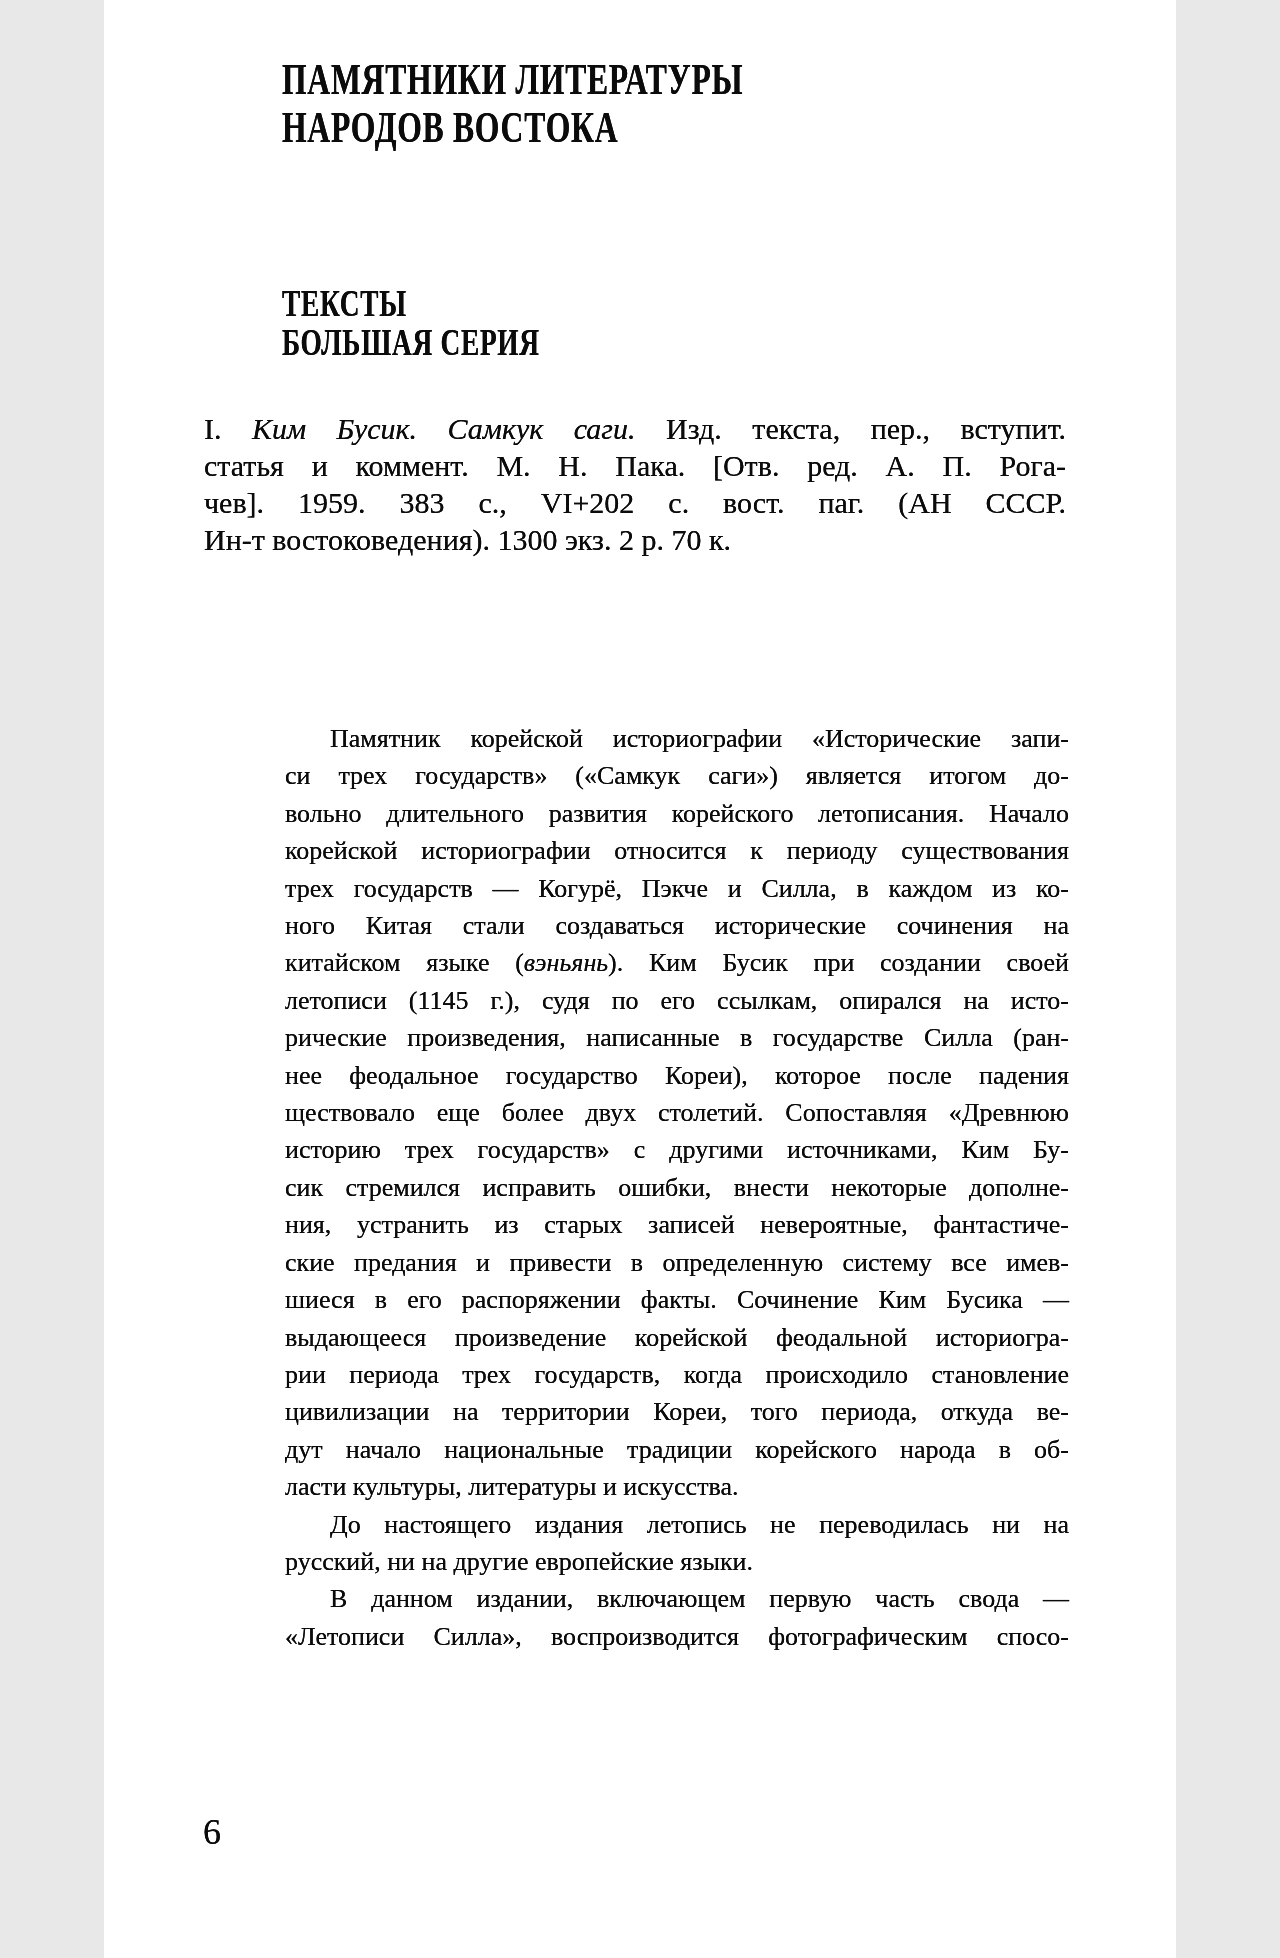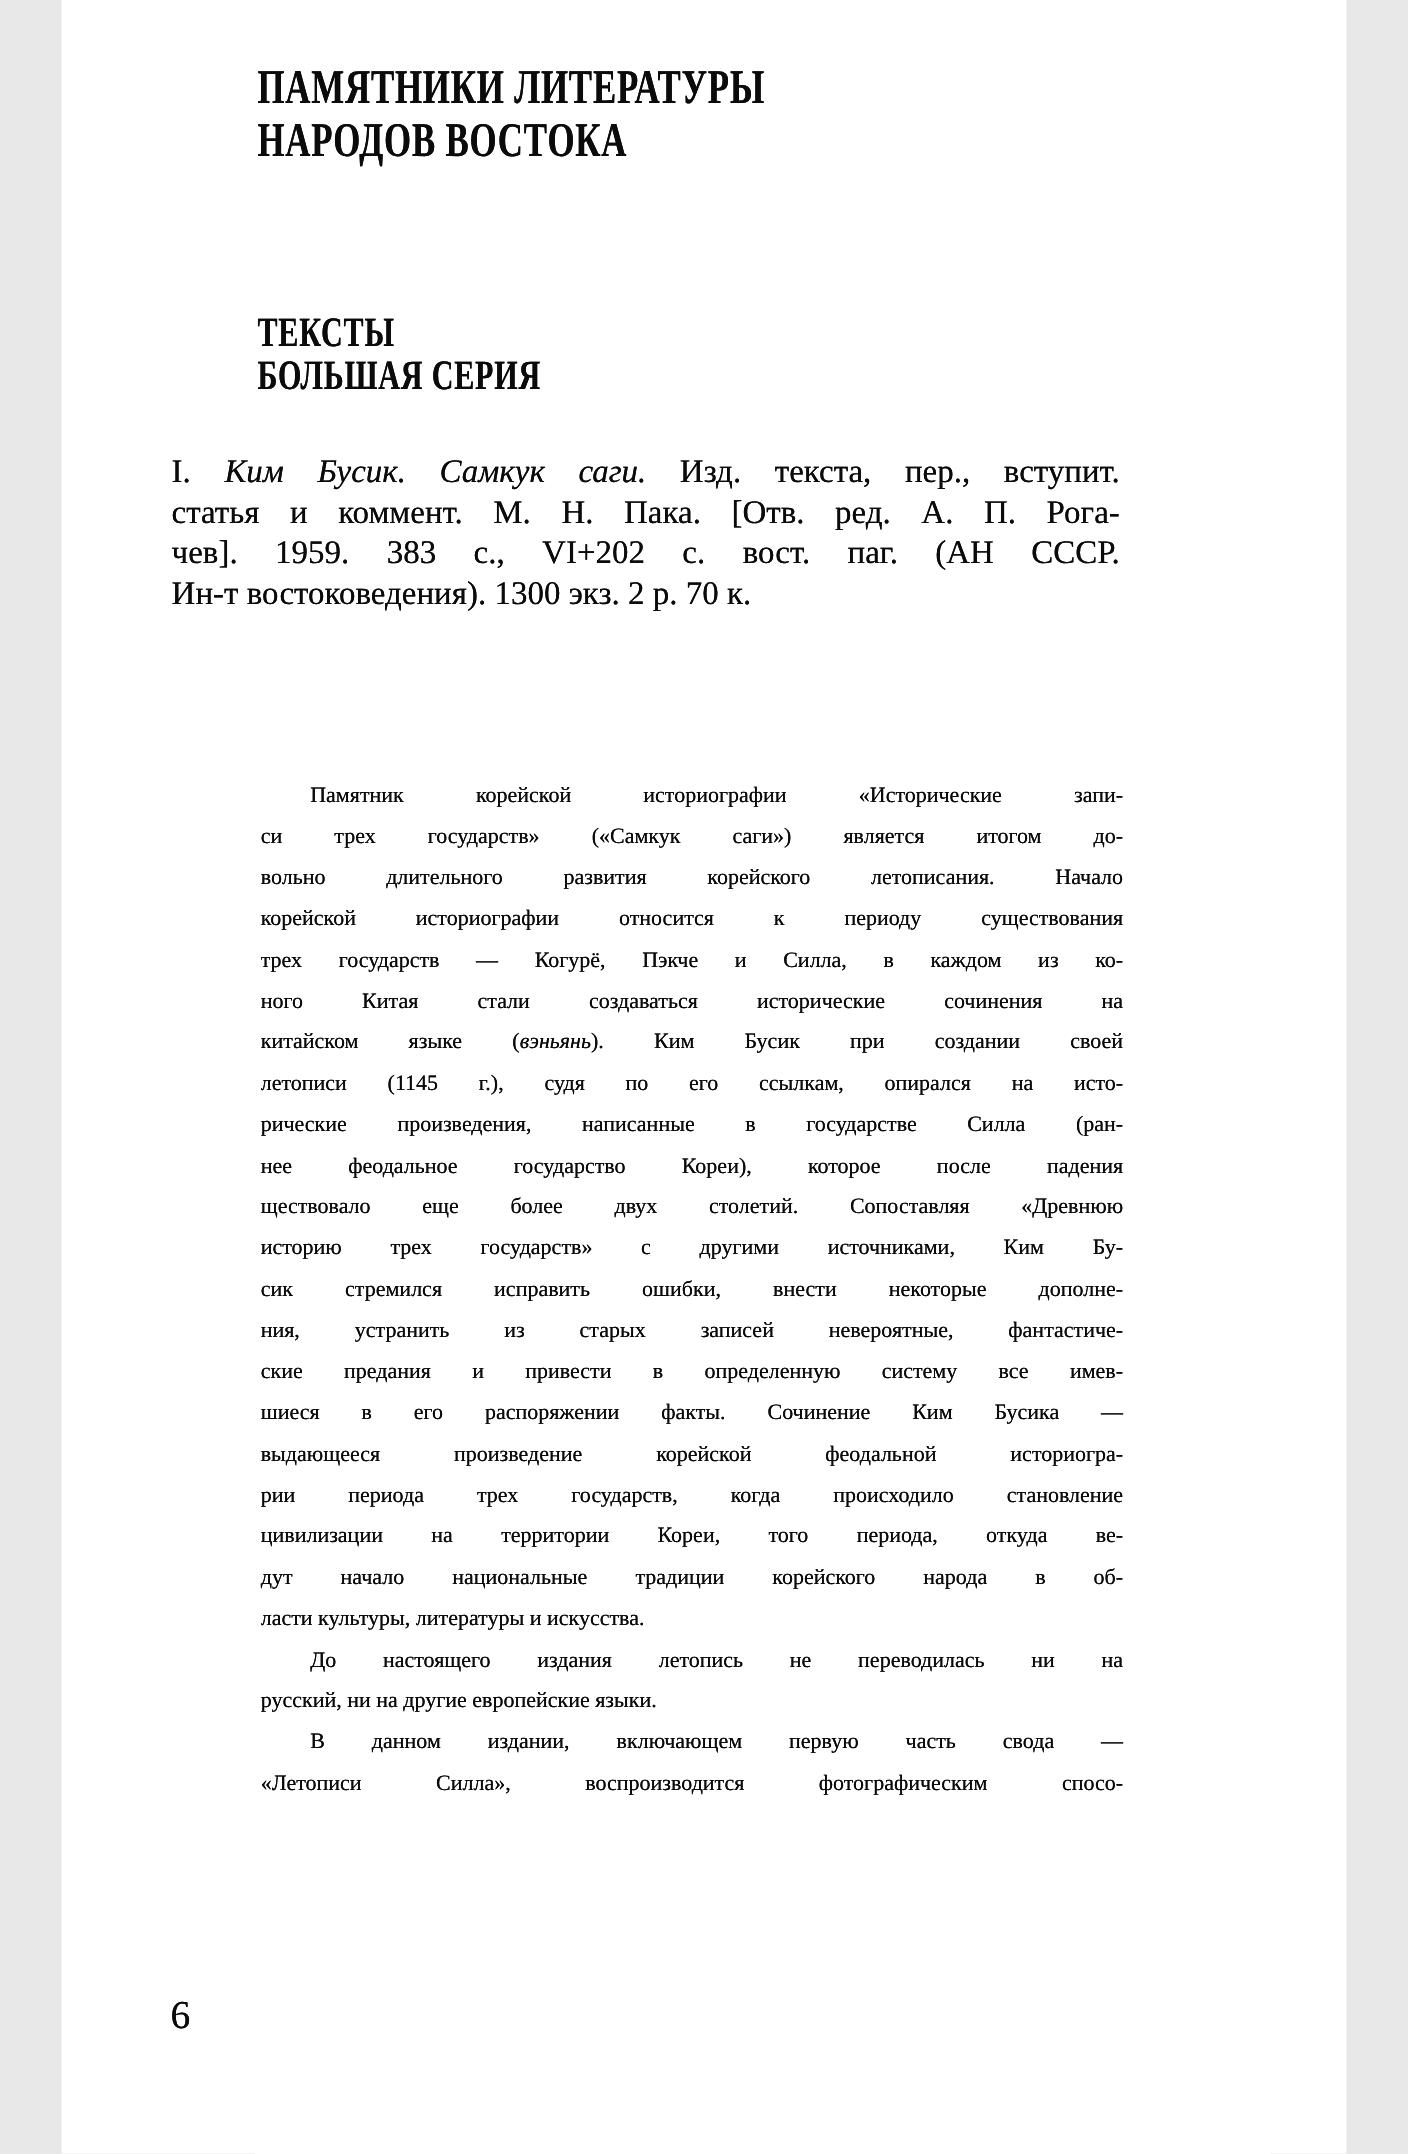--- a/index.html
+++ b/index.html
@@ -2,21 +2,21 @@
 <html lang="ru" style="--paper: #ffffff; --ink: #0b0b0b;"><head>
 <meta charset="utf-8">
 <style>
   :root{
     --paper:#ffffff;
     --ink:#0b0b0b;
   }
   html,body{margin:0;padding:0;background:#e8e8e8;}
   .page{
     position:relative;
-    width:1168px;
+    width:1072px;
     height:1958px;
     margin:0 auto;
     background:var(--paper);
     color:var(--ink);
     font-family:"Liberation Serif","DejaVu Serif",serif;
     overflow:hidden;
   }
   
   .series-title{
     position:absolute;left:178px;top:56px;
@@ -35,22 +35,22 @@
   .series-title .line,.series-subtitle .line{
     text-align:left;text-align-last:left;
   }
   .biblio{
     position:absolute;left:100px;top:410px;width:862px;
     font-size:30px;line-height:37px;
     text-shadow:0 0 0.5px var(--ink);
   }
   .biblio .line.indent{text-indent:0;}
   .annotation{
-    position:absolute;left:181px;top:705px;width:784px;
-    font-size:20px;line-height:37.4px;
+    position:absolute;left:181px;top:720px;width:784px;
+    font-size:26px;line-height:37.4px;
     text-shadow:0 0 0.45px var(--ink);
   }
   .line{
     text-align:justify;
     text-align-last:justify;
   }
   .line.para-end{text-align-last:left;}
   .annotation .line.indent{text-indent:45px;}
   .paragraph{margin:0;}
   i{font-style:italic;margin-top:40px;}

